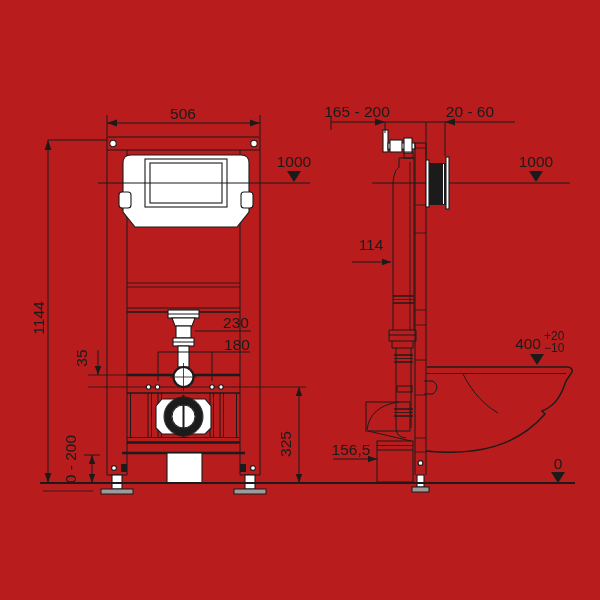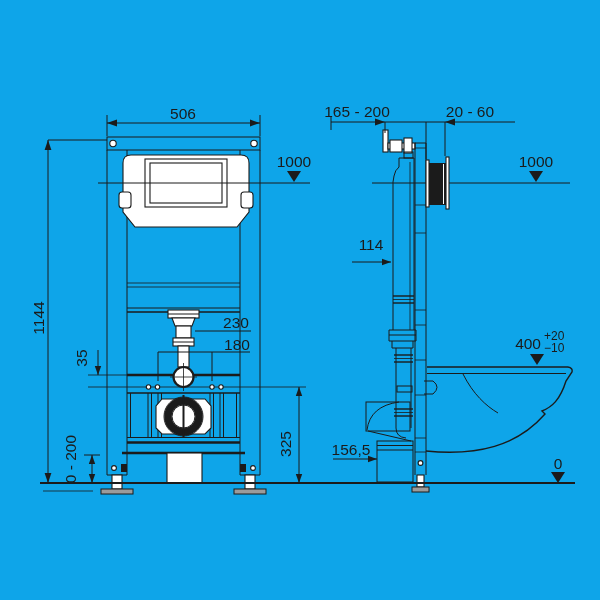--- a/index.html
+++ b/index.html
@@ -1,16 +1,16 @@
 <!DOCTYPE html>
 <html><head>
 <meta charset="utf-8">
 <style>
   html,body{margin:0;padding:0;background:#ffffff;}
-  .stage{width:600px;height:600px;background:#0ea5e9;position:relative;font-family:"Liberation Sans",sans-serif;}
+  .stage{width:600px;height:600px;background:#b91c1c;position:relative;font-family:"Liberation Sans",sans-serif;}
   svg{display:block;}
   text{fill:#1b1b1b;font-family:"Liberation Sans",sans-serif;font-size:15.5px;}
   text.tol{font-size:12px;}
   .ln{stroke:#1b1b1b;stroke-width:1;fill:none;}
   .thin{stroke:#1b1b1b;stroke-width:0.8;fill:none;}
   .med{stroke:#1b1b1b;stroke-width:1.4;fill:none;}
   .thick{stroke:#1b1b1b;stroke-width:2.3;fill:none;}
   .wfill{fill:#ffffff;stroke:#1b1b1b;stroke-width:1.1;}
   .blk{fill:#1b1b1b;stroke:none;}
   .gry{fill:#9b9b9b;stroke:#1b1b1b;stroke-width:1;}

